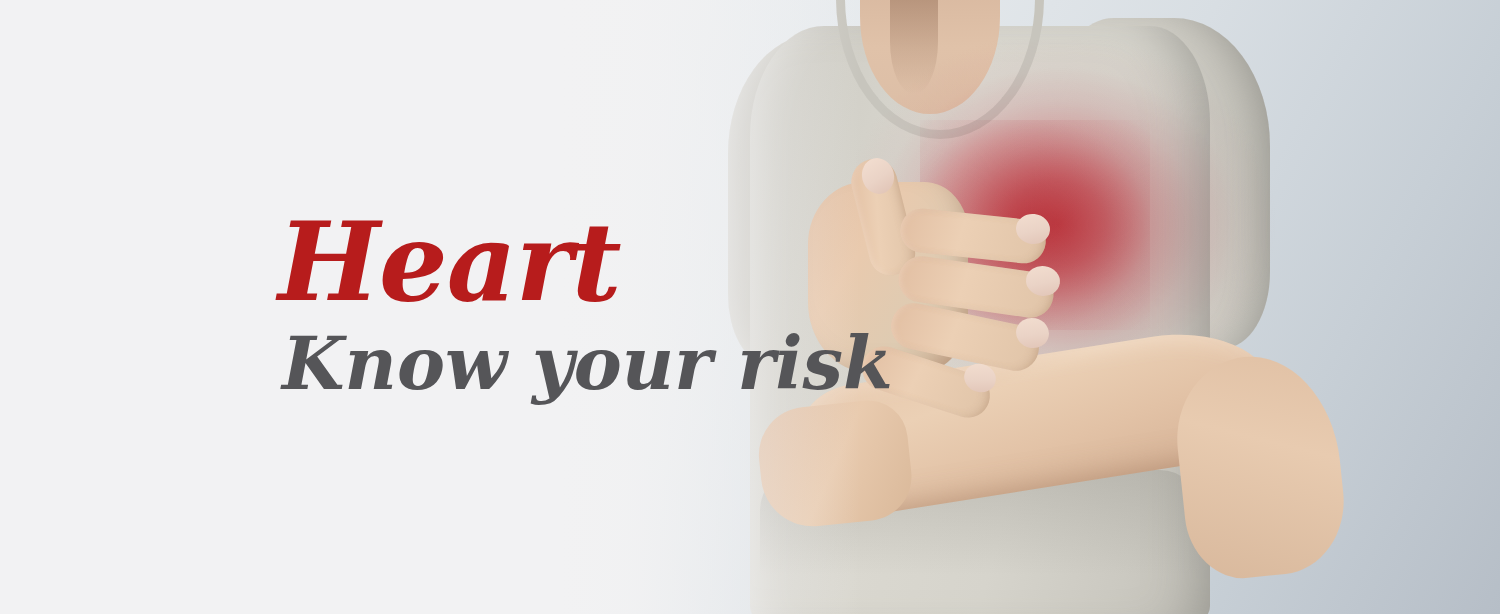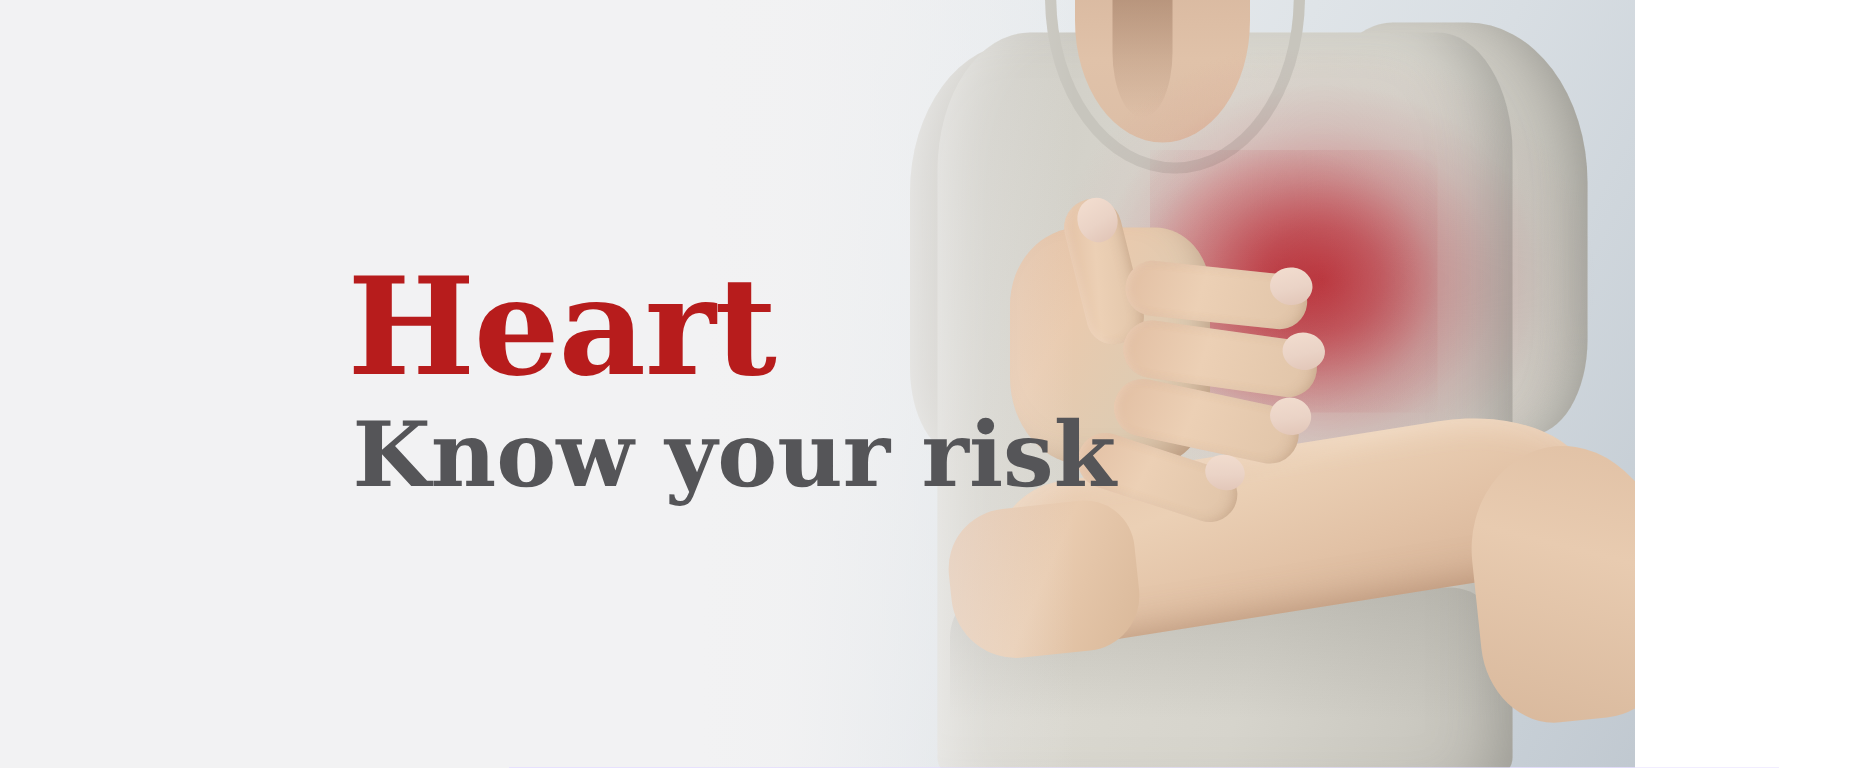--- a/index.html
+++ b/index.html
@@ -1,24 +1,25 @@
 <!DOCTYPE html>
 <html><head>
 <meta charset="utf-8">
 <title>Heart disease banner</title>
 <style>
   html,body{margin:0;padding:0;background:#fff;}
   body{font-family:"Liberation Serif",serif;}
 
   .banner{
     position:relative;
-    width:1308px;
+    width:1500px;
     height:614px;
     overflow:hidden;
-    background:#c4b5fd;
+    background:#e5e5e5;
+    font-style:italic;
   }
 
   
   .photo-backdrop{
     position:absolute;
     left:560px; top:0; width:940px; height:614px;
     background:
       linear-gradient(118deg,
         #eef0f2 0%,
         #e6eaed 26%,

